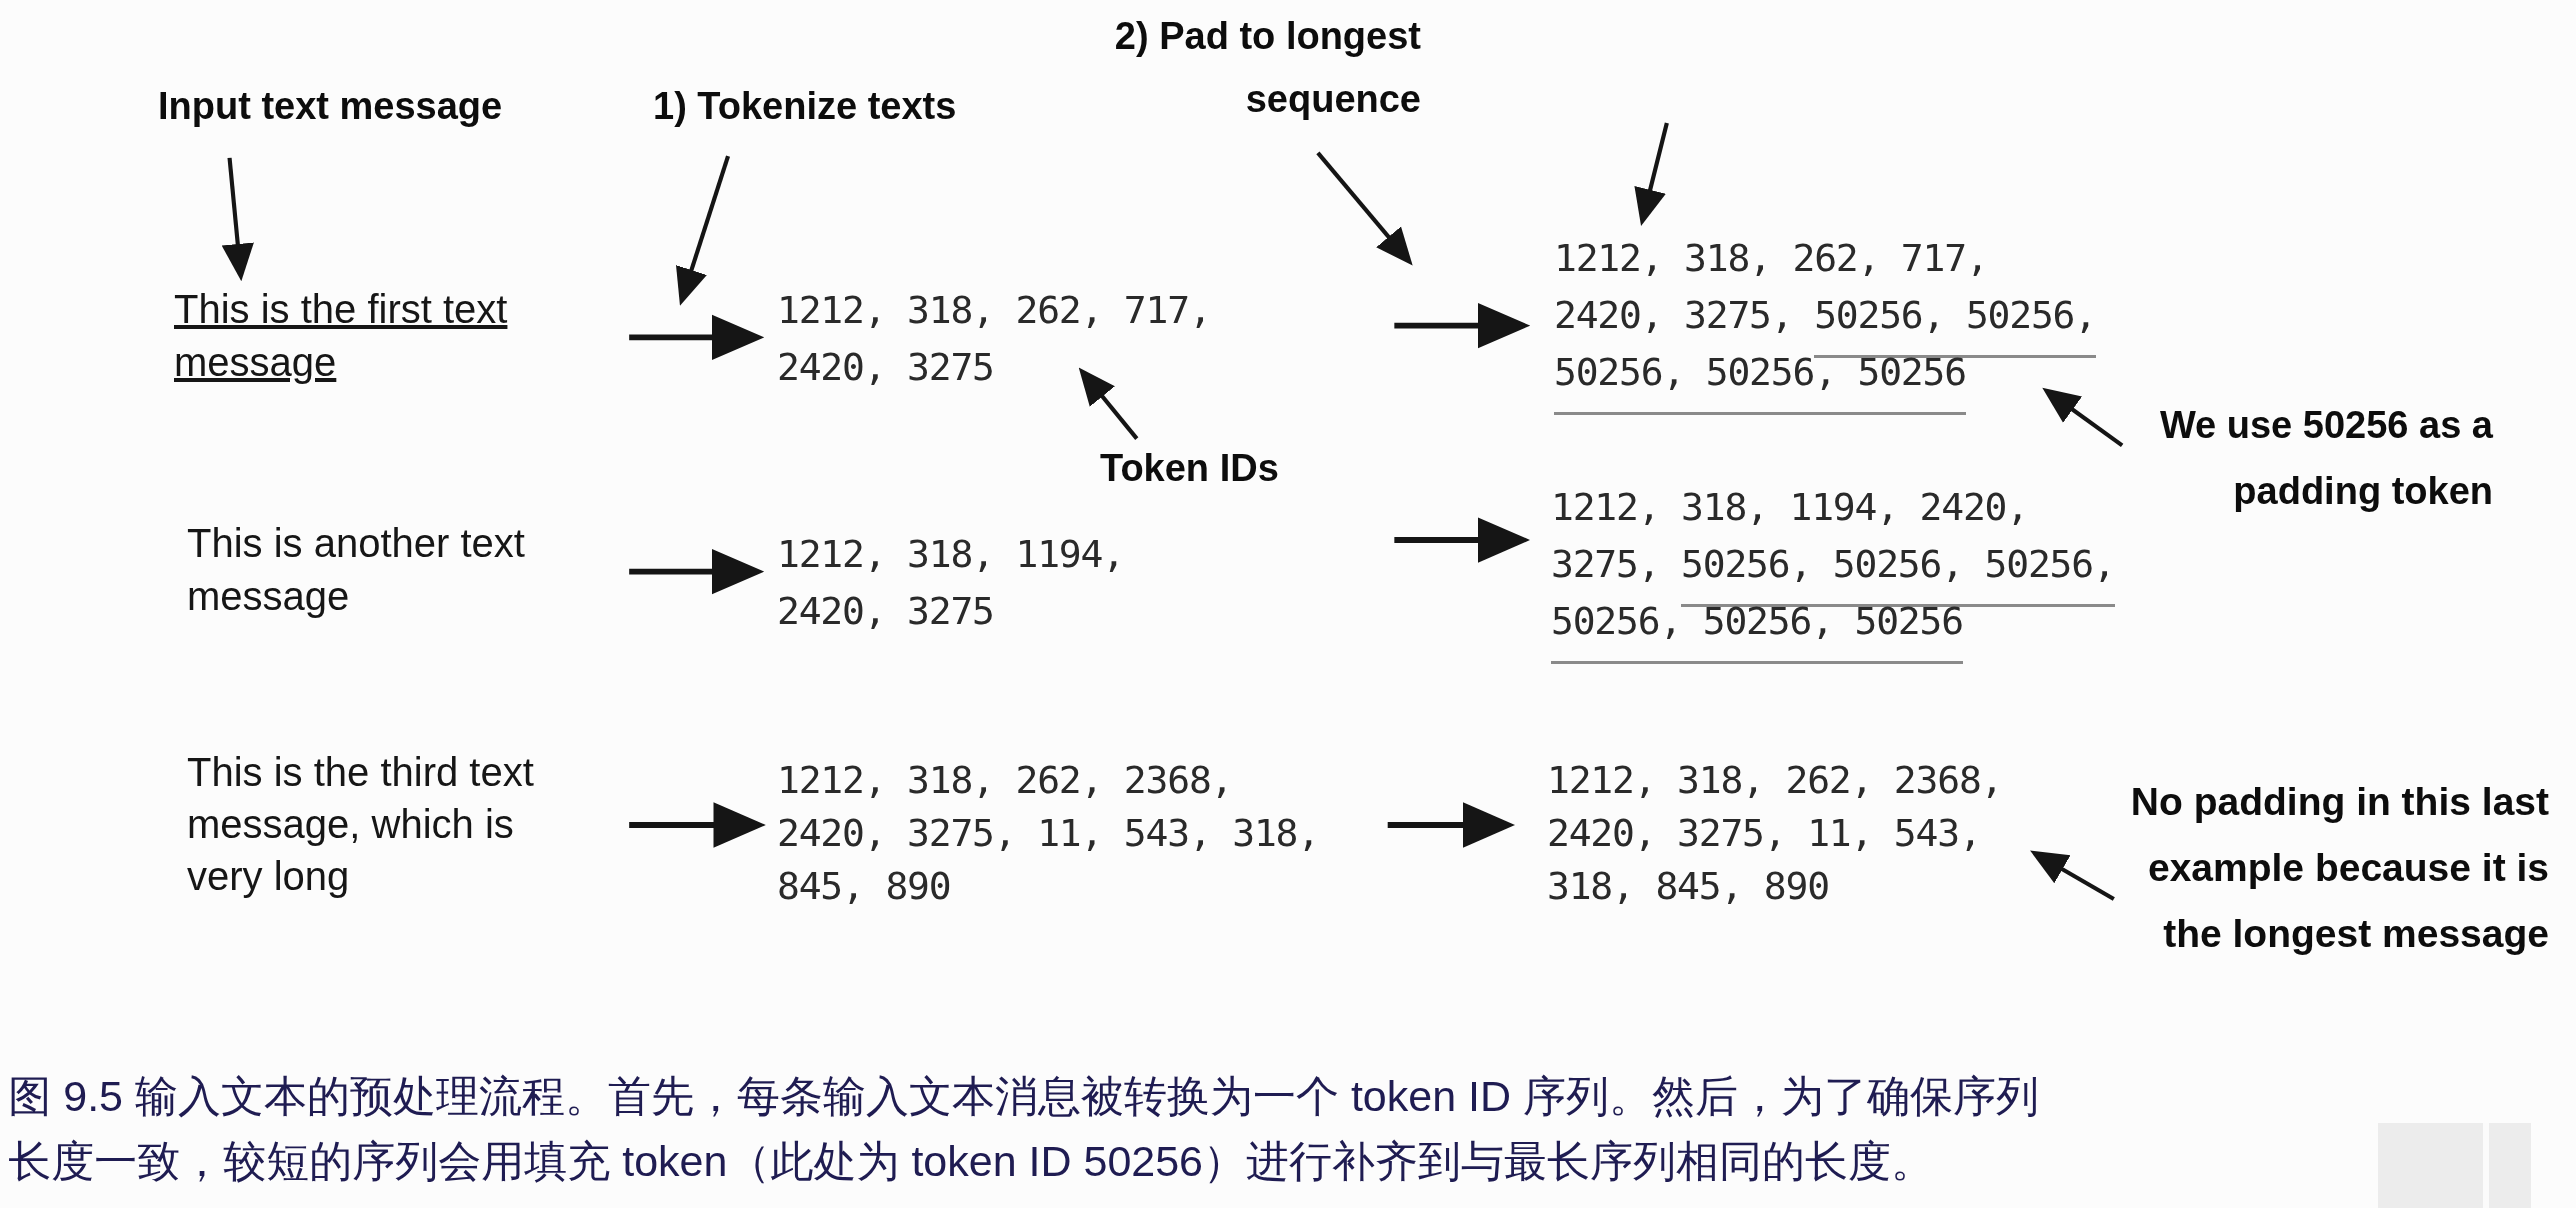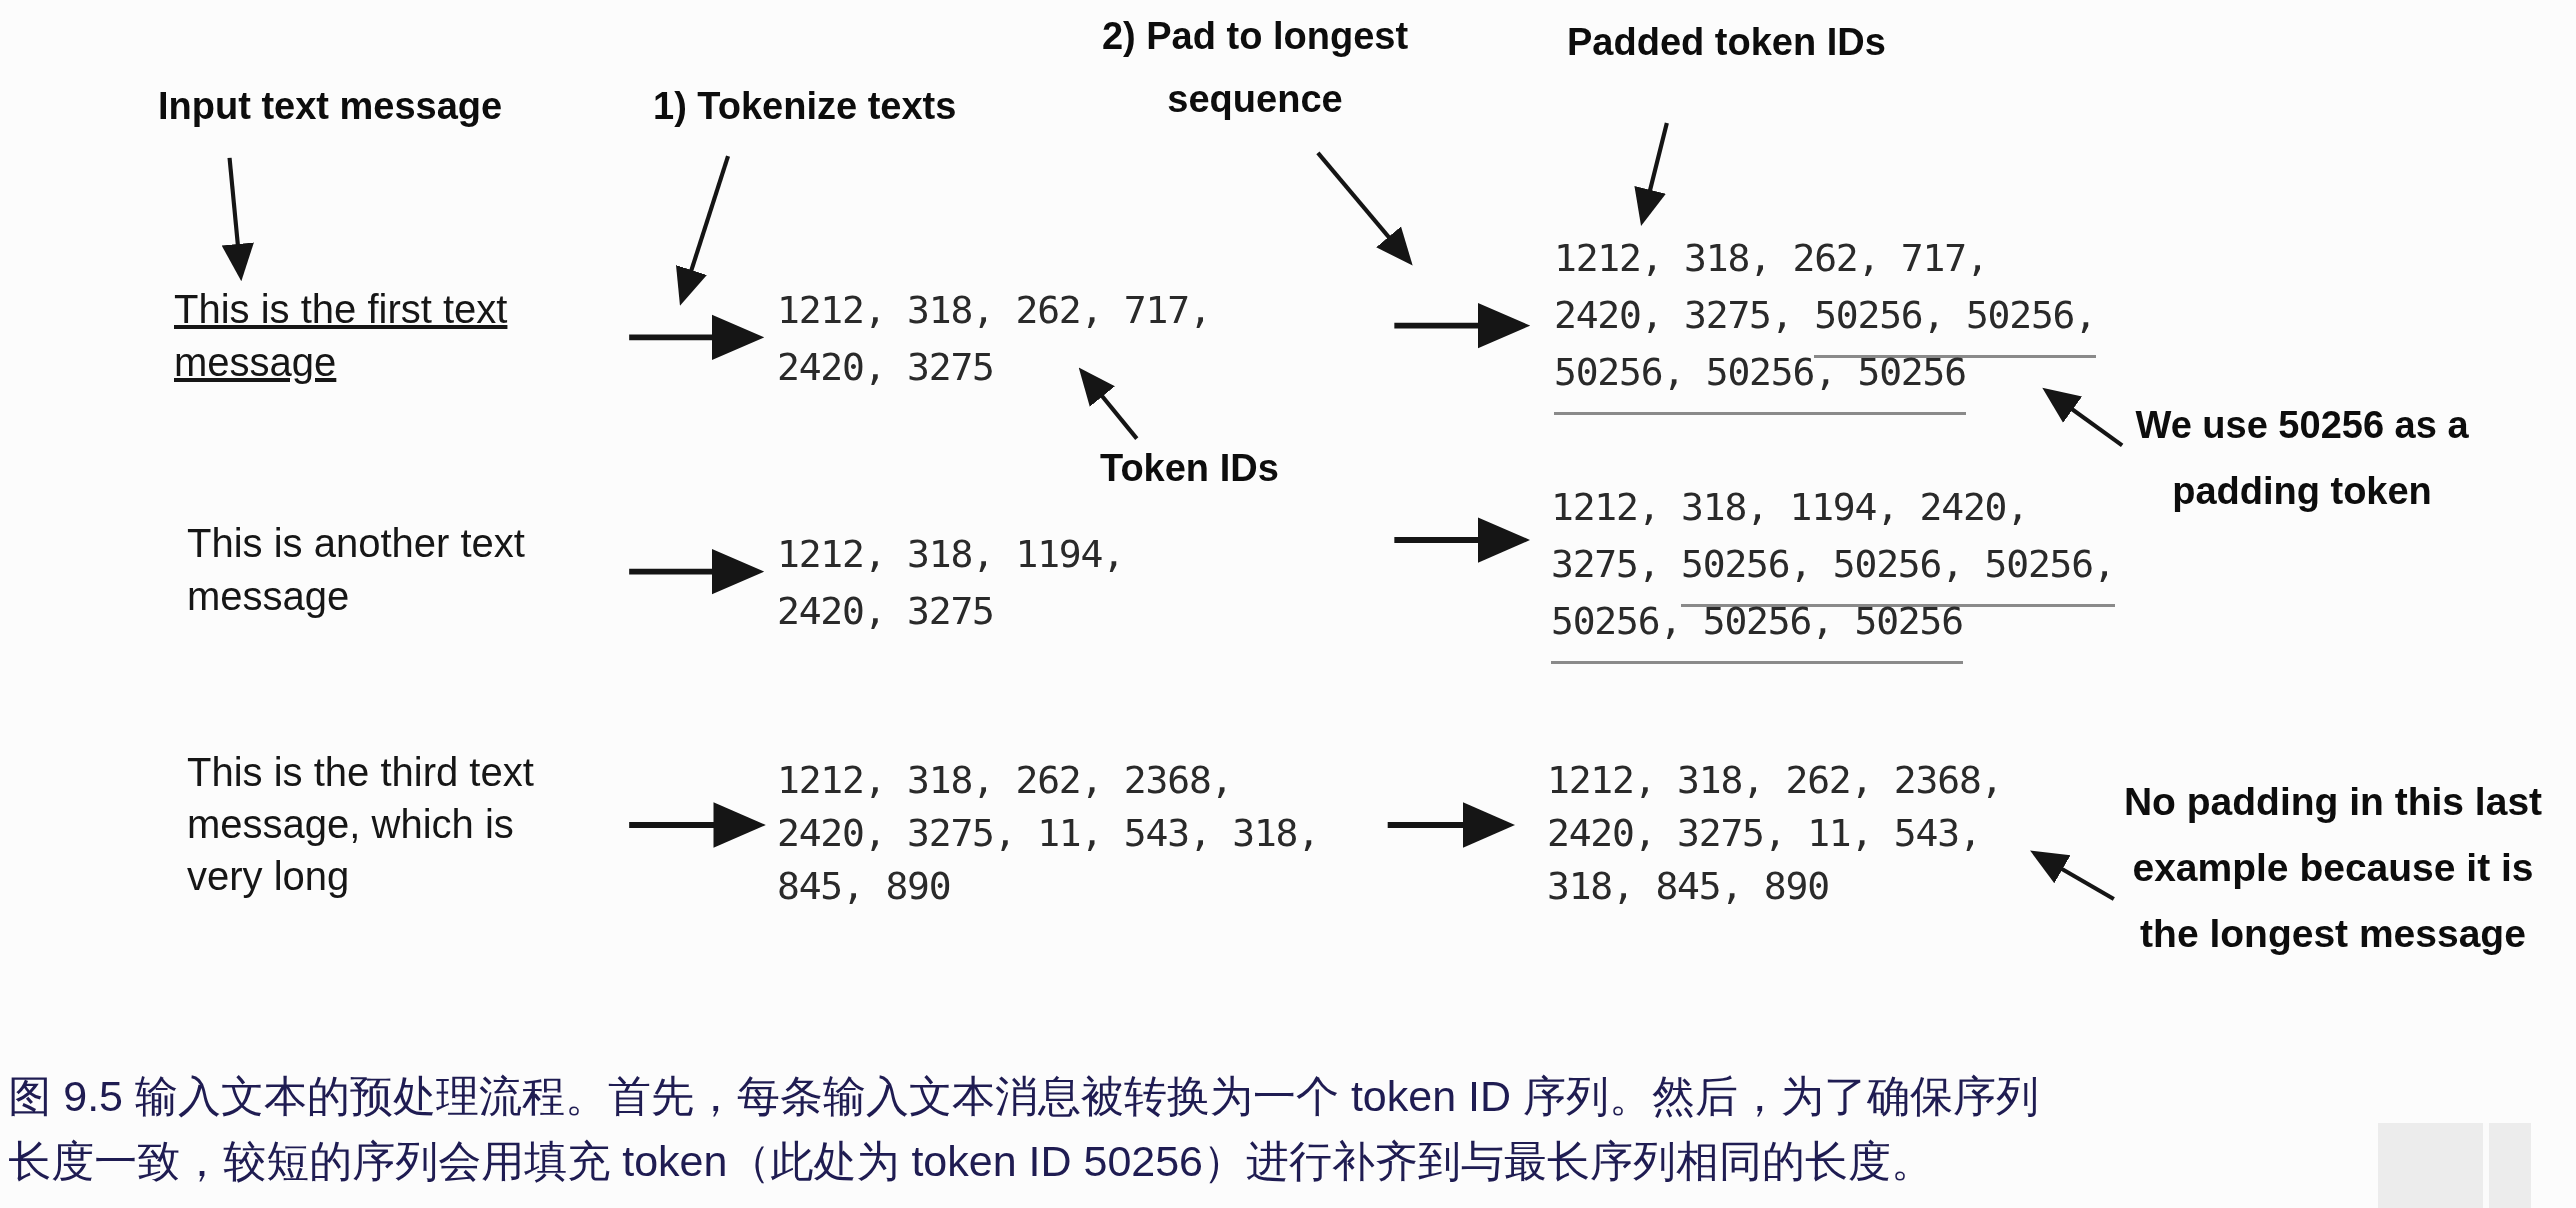--- a/index.html
+++ b/index.html
@@ -2,21 +2,21 @@
 <html style="font-size:13.3px"><head>
 <meta charset="utf-8">
 <style>
   html,body{margin:0;padding:0;background:#fcfcfc;}
   #canvas{position:relative;width:2576px;height:1208px;background:#fcfcfc;overflow:hidden;
           font-family:"Liberation Sans",sans-serif;}
   .abs{position:absolute;}
   
   .lbl{font-weight:700;font-size:38px;color:#0d0d0d;line-height:63px;white-space:nowrap;
        font-family:"Liberation Sans",sans-serif;}
-  .lbl.center{text-align:center;white-space:normal;}
+  .lbl.center{text-align:right;white-space:normal;}
   
   .input-block{font-size:40px;color:#161616;line-height:53px;white-space:nowrap;
                font-family:"Liberation Sans",sans-serif;}
   
   .mono-block{font-family:"DejaVu Sans Mono",monospace;font-size:38px;line-height:57px;
               color:#2a2a2a;white-space:nowrap;letter-spacing:-1.2px;}
   .mono-block .u{border-bottom:3.3px solid #8a8a8a;padding-bottom:18px;}
   
   .input-block.r0{left:174px;top:283px;text-decoration:underline;}
   .input-block.r1{left:187px;top:517px;}
@@ -52,21 +52,20 @@
 <body>
 
 <div id="canvas">
 
   <div class="abs lbl" id="lbl-input">Input text message</div>
   <div class="abs lbl" id="lbl-tokenize">1) Tokenize texts</div>
   <div class="abs lbl center" id="lbl-pad">
     <div>2) Pad to longest</div>
     <div>sequence</div>
   </div>
-  <div class="abs lbl" id="lbl-padded-ids">Padded token IDs</div>
   <div class="abs lbl" id="lbl-token-ids">Token IDs</div>
   <div class="abs lbl center" id="lbl-we-use">
     <div>We use 50256 as a</div>
     <div>padding token</div>
   </div>
   <div class="abs lbl center" id="lbl-no-padding">
     <div>No padding in this last</div>
     <div>example because it is</div>
     <div>the longest message</div>
   </div>

